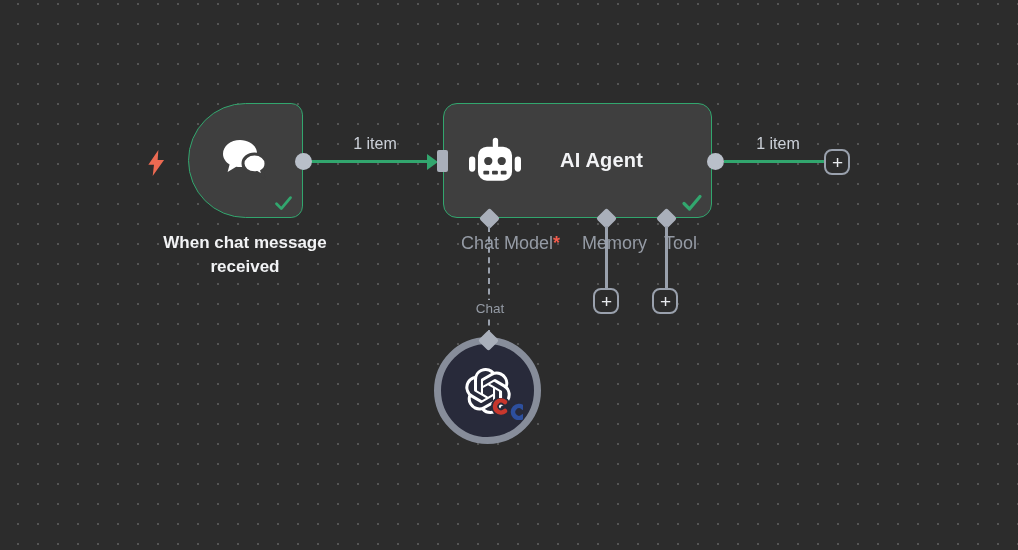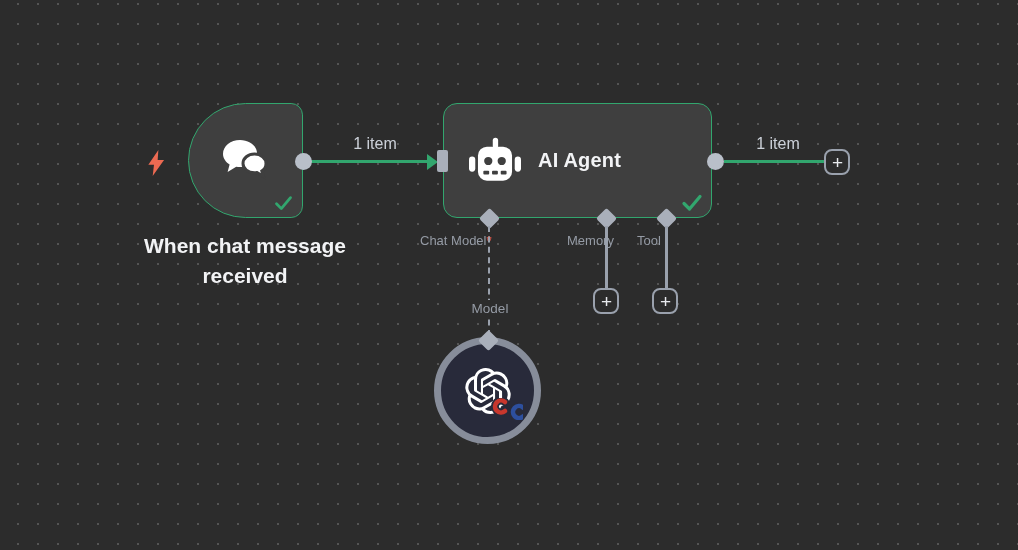--- a/index.html
+++ b/index.html
@@ -24,27 +24,27 @@
     border-radius:58px 12px 12px 58px;
     display:flex;align-items:center;justify-content:center;
   }
   #agent-node{
     left:443px;top:103px;width:269px;height:115px;
     border-radius:14px;
     display:flex;align-items:center;
     padding-left:22px;
   }
   #agent-node .agent-title{
-    color:#f2f3f5;font-size:20px;font-weight:700;margin-left:14px;letter-spacing:.2px;
+    color:#f2f3f5;font-size:20px;font-weight:700;margin-left:36px;letter-spacing:.2px;
   }
   .check{position:absolute;width:24px;height:24px;}
   #trigger-check{left:84px;top:88px;width:21px;height:21px;}
   #agent-check{left:236px;top:86px;}
   .node-label{
-    position:absolute;color:#f2f3f5;font-size:21px;font-weight:700;
+    position:absolute;color:#f2f3f5;font-size:17px;font-weight:700;
     text-align:center;line-height:1.42;
   }
   #trigger-label{left:135px;top:231px;width:220px;}
   #model-label{left:384px;top:447px;width:210px;}
   .item-label{
     position:absolute;color:#ccd1d9;font-size:16px;text-align:center;width:100px;
   }
   #item-label-left{left:325px;top:135px;}
   #item-label-right{left:728px;top:135px;}
   .wire{position:absolute;background:#32a66e;height:2.6px;}
@@ -68,21 +68,21 @@
   }
   .diamond{
     position:absolute;width:15px;height:15px;background:#a9afba;
     transform:rotate(45deg);border-radius:2.5px;
   }
   #diamond-chatmodel{left:482px;top:211px;}
   #diamond-memory{left:599px;top:211px;}
   #diamond-tool{left:659px;top:211px;}
   #diamond-model-node{left:481px;top:333px;}
   .sub-label{
-    position:absolute;color:#959ba5;font-size:13px;text-align:left;top:233px;
+    position:absolute;color:#959ba5;font-size:18px;text-align:right;top:233px;
   }
   #sub-label-chatmodel{left:420px;width:140px;}
   #sub-label-memory{left:567px;width:80px;}
   #sub-label-tool{left:637px;width:60px;}
   .required{color:#f25c4d;font-weight:700;}
   .vline{position:absolute;width:2.5px;background:#9aa1ad;}
   #vline-memory{left:605px;top:226px;height:64px;}
   #vline-tool{left:665px;top:226px;height:64px;}
   #dashed-model-link{
     position:absolute;left:488px;top:226px;height:110px;width:0;
@@ -179,21 +179,21 @@
   <div class="sub-label" id="sub-label-memory">Memory</div>
   <div class="sub-label" id="sub-label-tool">Tool</div>
 
   <div class="vline" id="vline-memory"></div>
   <div class="vline" id="vline-tool"></div>
   <button class="plus-btn" id="plus-memory">+</button>
   <button class="plus-btn" id="plus-tool">+</button>
   <button class="plus-btn" id="plus-output">+</button>
 
   <div id="dashed-model-link"></div>
-  <div id="model-link-label">Model</div>
+  <div id="model-link-label">Chat</div>
 
   <div id="model-node">
     <span>
       <svg class="svg-icon" width="46" height="46" viewBox="0 0 24 24">
         <path fill="#ffffff" d="M22.2819 9.8211a5.9847 5.9847 0 0 0-.5157-4.9108 6.0462 6.0462 0 0 0-6.5098-2.9A6.0651 6.0651 0 0 0 4.9807 4.1818a5.9847 5.9847 0 0 0-3.9977 2.9 6.0462 6.0462 0 0 0 .7427 7.0966 5.98 5.98 0 0 0 .511 4.9107 6.051 6.051 0 0 0 6.5146 2.9001A5.9847 5.9847 0 0 0 13.2599 24a6.0557 6.0557 0 0 0 5.7718-4.2058 5.9894 5.9894 0 0 0 3.9977-2.9001 6.0557 6.0557 0 0 0-.7475-7.073zm-9.022 12.6081a4.4755 4.4755 0 0 1-2.8764-1.0408l.1419-.0804 4.7783-2.7582a.7948.7948 0 0 0 .3927-.6813v-6.7369l2.02 1.1686a.071.071 0 0 1 .038.0615v5.5826a4.504 4.504 0 0 1-4.4945 4.4849zm-9.6607-4.1254a4.4708 4.4708 0 0 1-.5346-3.0137l.142.0852 4.783 2.7582a.7712.7712 0 0 0 .7806 0l5.8428-3.3685v2.3324a.0804.0804 0 0 1-.0332.0615L9.74 19.9502a4.4992 4.4992 0 0 1-6.1408-1.6464zM2.3408 7.8956a4.485 4.485 0 0 1 2.3655-1.9728V11.6a.7664.7664 0 0 0 .3879.6765l5.8144 3.3543-2.0201 1.1685a.0757.0757 0 0 1-.071 0l-4.8303-2.7865A4.504 4.504 0 0 1 2.3408 7.8956zm16.5963 3.8558L13.1038 8.364 15.1192 7.2a.0757.0757 0 0 1 .071 0l4.8303 2.7913a4.4944 4.4944 0 0 1-.6765 8.1042v-5.6772a.79.79 0 0 0-.407-.667zm2.0107-3.0231l-.142-.0852-4.7735-2.7818a.7759.7759 0 0 0-.7854 0L9.409 9.2297V6.8974a.0662.0662 0 0 1 .0284-.0615l4.8303-2.7866a4.4992 4.4992 0 0 1 6.6802 4.66zM8.3065 12.863l-2.02-1.1638a.0804.0804 0 0 1-.038-.0567V6.0742a4.4992 4.4992 0 0 1 7.3757-3.4537l-.142.0805L8.704 5.459a.7948.7948 0 0 0-.3927.6813zm1.0976-2.3654l2.602-1.4998 2.6069 1.4998v2.9994l-2.5974 1.4997-2.6067-1.4997Z"></path>
       </svg>
     </span>
     <span id="langfuse-badge">
       <svg class="svg-icon" width="32" height="22" viewBox="0 0 32 22">
         <path d="M26 6.5 A6 6 0 1 0 26 15.5" stroke="#282a3a" stroke-width="8" fill="none" stroke-linecap="round" transform="translate(6,3)"></path>

